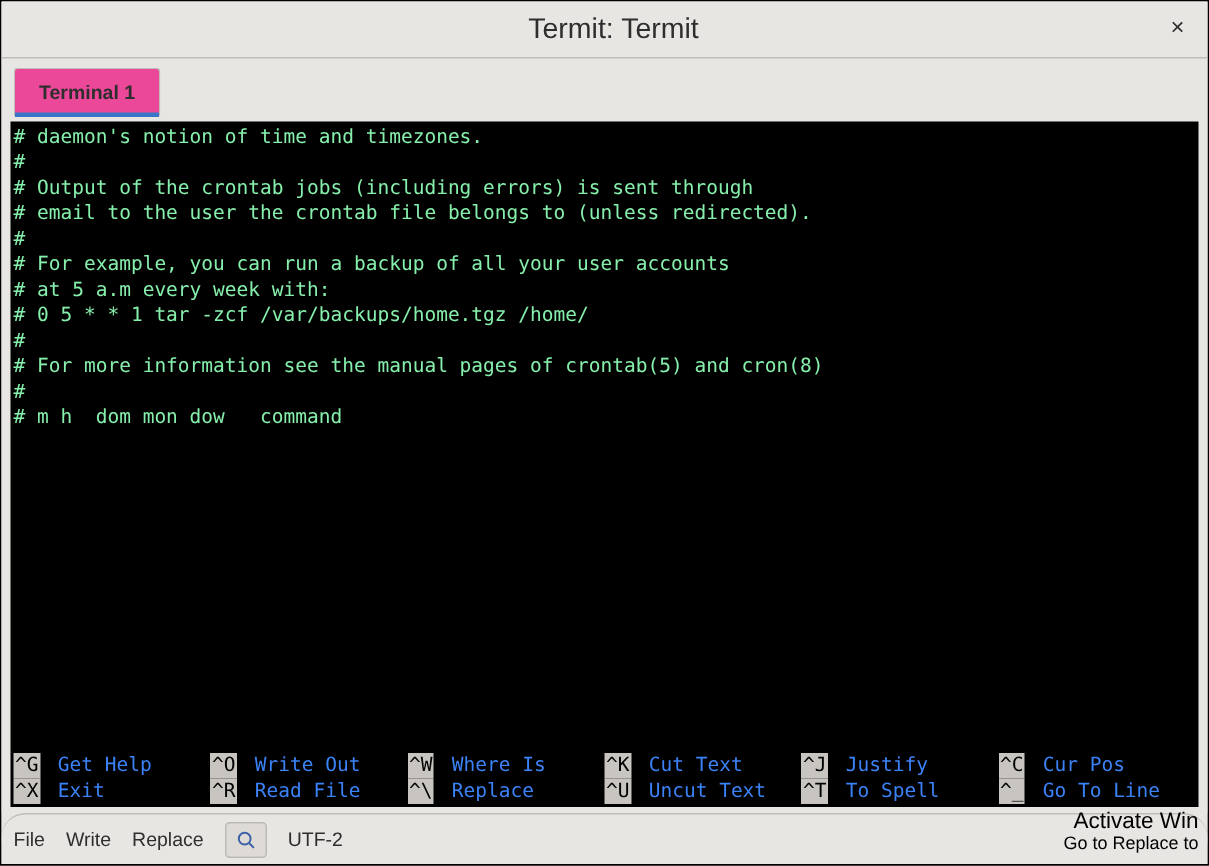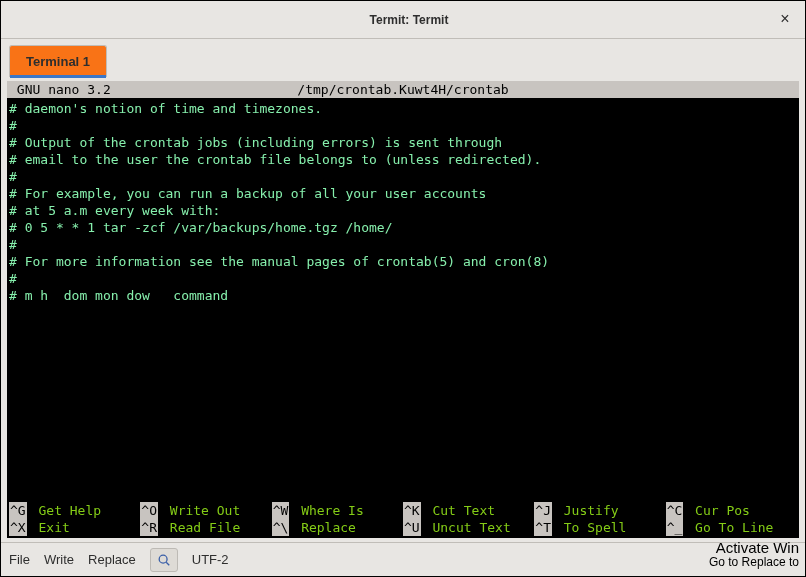--- a/index.html
+++ b/index.html
@@ -22,22 +22,22 @@
   .titlebar {
     height: 38px;
     display: flex;
     align-items: center;
     justify-content: center;
     position: relative;
     background: #e8e6e3;
     border-bottom: 1px solid #c0bdb8;
   }
   .titlebar-title {
-    font-weight: bold;
-    font-size: 12px;
+    font-weight: normal;
+    font-size: 19px;
     color: #2e2e2e;
     margin-left: 12px;
   }
   .titlebar-close {
     position: absolute;
     right: 10px;
     top: 8px;
     width: 20px;
     height: 20px;
     font-size: 16px;
@@ -50,21 +50,21 @@
     display: flex;
     align-items: flex-end;
     padding: 6px 8px 0 8px;
     background: #e8e6e3;
   }
   .tab {
     padding: 8px 16px;
     font-size: 13px;
     font-weight: bold;
     color: #2e2e2e;
-    background: #f97316;
+    background: #ec4899;
     border: 1px solid #c0bdb8;
     border-bottom: none;
     border-radius: 3px 3px 0 0;
     position: relative;
     cursor: pointer;
   }
   .tab.active::after {
     content: "";
     position: absolute;
     left: 0; right: 0; bottom: -1px;
@@ -117,31 +117,32 @@
     flex: 1;
     display: flex;
     align-items: center;
   }
   .keycap {
     background: #c8c4c0;
     color: #000;
     padding: 0 1px;
     margin-right: 4px;
   }
-  .footer-label { color: #84cc16; }
+  .footer-label { color: #3b82f6; }
   .statusbar {
     height: 34px;
     display: flex;
     align-items: center;
     padding: 0 8px;
     gap: 14px;
     background: #e8e6e3;
     border-top: 1px solid #c0bdb8;
     font-size: 13px;
     color: #2e2e2e;
+    border-radius: 16px;
   }
   .statusbar .menu-item { cursor: pointer; }
   .statusbar .search-btn {
     width: 28px;
     height: 24px;
     border: 1px solid #bdbab5;
     border-radius: 3px;
     display: flex;
     align-items: center;
     justify-content: center;
@@ -172,25 +173,20 @@
   </div>
 
   <div class="tabbar">
     <div class="tab active">
       <span>Terminal 1</span>
     </div>
   </div>
 
   <div class="terminal-wrap">
     <div class="terminal">
-      <div class="nano-header">
-        <span class="left"> GNU nano 3.2</span>
-        <span class="center">/tmp/crontab.Kuwt4H/crontab</span>
-        <span class="left" style="visibility:hidden"> GNU nano 3.2</span>
-      </div>
       <div class="nano-body" id="nano-body"><div class="line cyan"># daemon's notion of time and timezones.</div><div class="line cyan">#</div><div class="line cyan"># Output of the crontab jobs (including errors) is sent through</div><div class="line cyan"># email to the user the crontab file belongs to (unless redirected).</div><div class="line cyan">#</div><div class="line cyan"># For example, you can run a backup of all your user accounts</div><div class="line cyan"># at 5 a.m every week with:</div><div class="line cyan"># 0 5 * * 1 tar -zcf /var/backups/home.tgz /home/</div><div class="line cyan">#</div><div class="line cyan"># For more information see the manual pages of crontab(5) and cron(8)</div><div class="line cyan">#</div><div class="line cyan"># m h  dom mon dow   command</div></div>
       <div class="nano-footer">
         <div class="footer-row" id="footer-row-1"><div class="footer-cell"><span class="keycap">^G</span><span class="footer-label"> Get Help</span></div><div class="footer-cell"><span class="keycap">^O</span><span class="footer-label"> Write Out</span></div><div class="footer-cell"><span class="keycap">^W</span><span class="footer-label"> Where Is</span></div><div class="footer-cell"><span class="keycap">^K</span><span class="footer-label"> Cut Text</span></div><div class="footer-cell"><span class="keycap">^J</span><span class="footer-label"> Justify</span></div><div class="footer-cell"><span class="keycap">^C</span><span class="footer-label"> Cur Pos</span></div></div>
         <div class="footer-row" id="footer-row-2"><div class="footer-cell"><span class="keycap">^X</span><span class="footer-label"> Exit</span></div><div class="footer-cell"><span class="keycap">^R</span><span class="footer-label"> Read File</span></div><div class="footer-cell"><span class="keycap">^\</span><span class="footer-label"> Replace</span></div><div class="footer-cell"><span class="keycap">^U</span><span class="footer-label"> Uncut Text</span></div><div class="footer-cell"><span class="keycap">^T</span><span class="footer-label"> To Spell</span></div><div class="footer-cell"><span class="keycap">^_</span><span class="footer-label"> Go To Line</span></div></div>
       </div>
     </div>
   </div>
 
   <div class="statusbar">
     <span class="menu-item">File</span>

